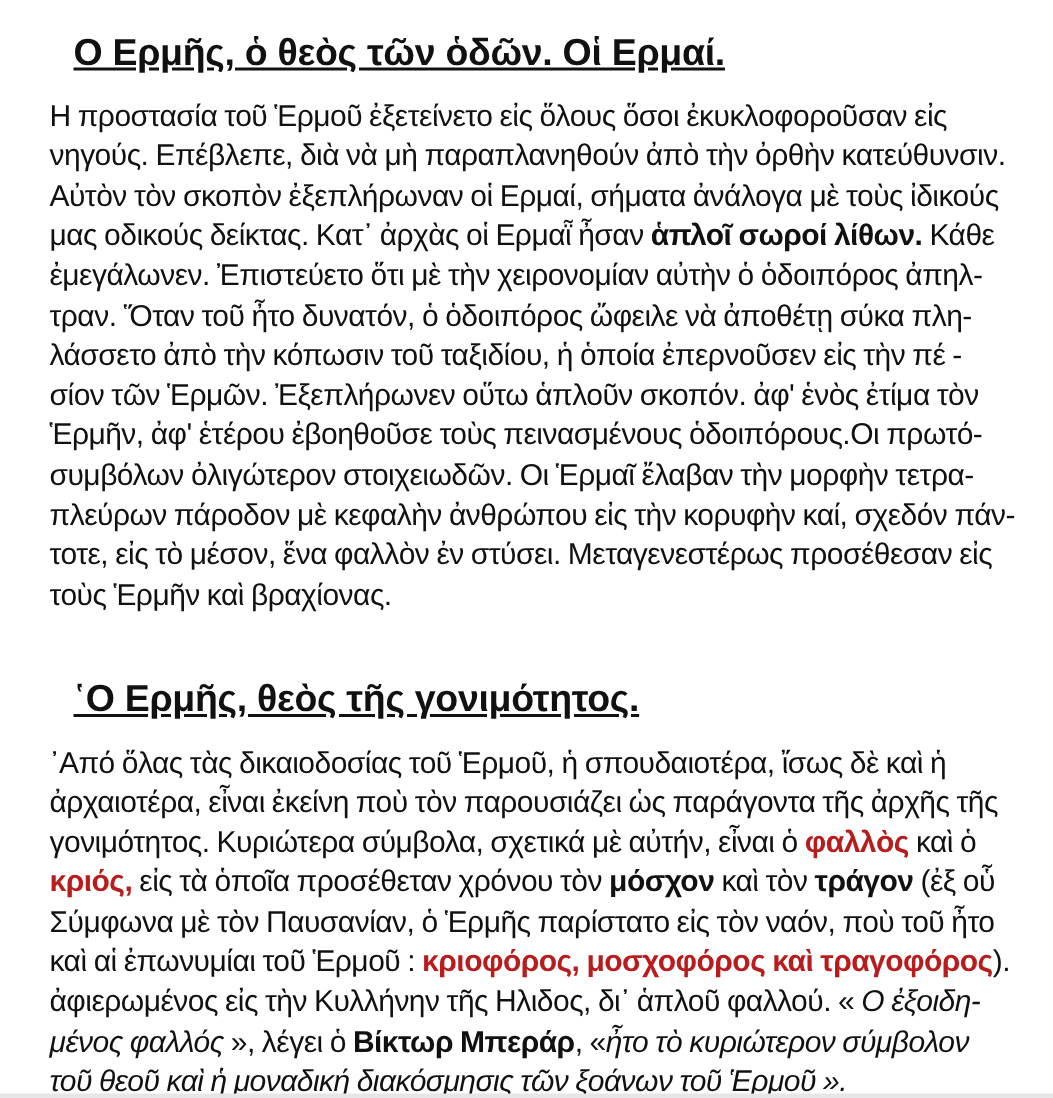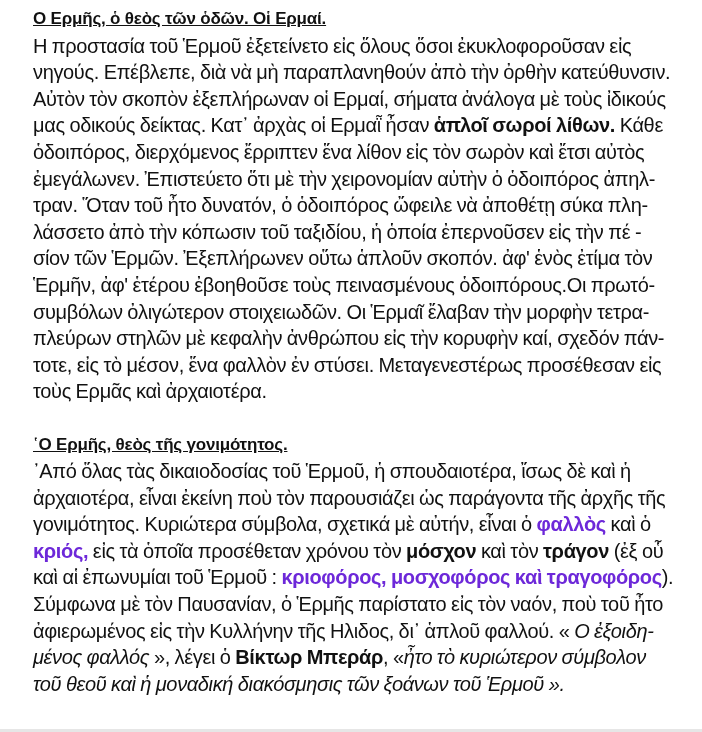--- a/index.html
+++ b/index.html
@@ -17,40 +17,40 @@
     }
     .page {
       position: absolute;
       left: 33px;
       top: 6px;
       width: 668px;
     }
     .heading {
       font-weight: bold;
       text-decoration: underline;
-      font-size: 17px;
+      font-size: 25px;
       line-height: 26.6px;
-      margin: 0;
+      margin: 16px;
       letter-spacing: -0.2px;
     }
     .line {
       display: block;
       font-size: 20px;
       line-height: 26.6px;
       white-space: nowrap;
       letter-spacing: -0.35px;
       word-spacing: -0.5px;
     }
     .blank {
       display: block;
       height: 26.6px;
     }
     .b { font-weight: bold; margin-top: 11px; }
     .i { font-style: italic; }
-    .purple { color: #6d28d9; font-weight: bold; }
+    .purple { color: #b91c1c; font-weight: bold; }
     .bottom-rule {
       position: absolute;
       left: 0;
       right: 0;
       bottom: 0;
       height: 3px;
       background: #e6e6e6;
     }
   </style>
 </head>
@@ -58,42 +58,41 @@
 
 <div class="page">
 
   <h1 class="heading">Ο Ερμῆς, ὁ θεὸς τῶν ὁδῶν. Οἱ Ερμαί.</h1>
 
   <div>
     <span class="line">Η προστασία τοῦ Ἑρμοῦ ἐξετείνετο εἰς ὅλους ὅσοι ἐκυκλοφοροῦσαν εἰς</span>
     <span class="line">νηγούς. Επέβλεπε, διὰ νὰ μὴ παραπλανηθούν ἀπὸ τὴν ὀρθὴν κατεύθυνσιν.</span>
     <span class="line">Αὐτὸν τὸν σκοπὸν ἐξεπλήρωναν οἱ Ερμαί, σήματα ἀνάλογα μὲ τοὺς ἰδικούς</span>
     <span class="line"><span>μας οδικούς δείκτας. Κατ᾽ ἀρχὰς οἱ Ερμαῗ ἦσαν </span><span class="b">ἁπλοῖ σωροί λίθων.</span><span> Κάθε</span></span>
-    <span class="line">ὁδοιπόρος, διερχόμενος ἔρριπτεν ἕνα λίθον εἰς τὸν σωρὸν καὶ ἔτσι αὐτὸς</span>
     <span class="line">ἐμεγάλωνεν. Ἐπιστεύετο ὅτι μὲ τὴν χειρονομίαν αὐτὴν ὁ ὁδοιπόρος ἀπηλ-</span>
     <span class="line">τραν. Ὅταν τοῦ ἦτο  δυνατόν, ὁ ὁδοιπόρος ὤφειλε νὰ ἀποθέτῃ σύκα πλη-</span>
     <span class="line">λάσσετο ἀπὸ τὴν κόπωσιν τοῦ ταξιδίου, ἡ ὁποία ἐπερνοῦσεν εἰς  τὴν πέ -</span>
     <span class="line">σίον τῶν Ἑρμῶν. Ἐξεπλήρωνεν οὕτω ἁπλοῦν σκοπόν. ἀφ' ἑνὸς ἐτίμα τὸν</span>
     <span class="line">Ἑρμῆν, ἀφ' ἑτέρου ἐβοηθοῦσε τοὺς πεινασμένους ὁδοιπόρους.Οι πρωτό-</span>
     <span class="line">συμβόλων ὀλιγώτερον στοιχειωδῶν. Οι Ἑρμαῖ ἔλαβαν τὴν μορφὴν τετρα-</span>
-    <span class="line">πλεύρων στηλῶν μὲ κεφαλὴν ἀνθρώπου εἰς τὴν κορυφὴν καί, σχεδόν πάν-</span>
+    <span class="line">πλεύρων πάροδον μὲ κεφαλὴν ἀνθρώπου εἰς τὴν κορυφὴν καί, σχεδόν πάν-</span>
     <span class="line">τοτε, εἰς τὸ μέσον, ἕνα φαλλὸν ἐν στύσει. Μεταγενεστέρως προσέθεσαν εἰς</span>
-    <span class="line">τοὺς Ερμᾶς καὶ ἀρχαιοτέρα.</span>
+    <span class="line">τοὺς Ἑρμῆν καὶ βραχίονας.</span>
   </div>
 
   <span class="blank"></span>
 
   <h1 class="heading">῾Ο Ερμῆς, θεὸς τῆς γονιμότητος.</h1>
 
   <div>
     <span class="line">᾽Από ὅλας τὰς δικαιοδοσίας τοῦ Ἑρμοῦ, ἡ σπουδαιοτέρα, ἴσως δὲ καὶ ἡ</span>
     <span class="line">ἀρχαιοτέρα, εἶναι ἐκείνη ποὺ τὸν παρουσιάζει ὡς παράγοντα τῆς ἀρχῆς τῆς</span>
     <span class="line"><span>γονιμότητος. Κυριώτερα σύμβολα, σχετικά μὲ αὐτήν, εἶναι ὁ </span><span class="purple">φαλλὸς</span><span> καὶ ὁ</span></span>
     <span class="line"><span class="purple">κριός,</span><span> εἰς τὰ ὁποῖα προσέθεταν χρόνου τὸν </span><span class="b">μόσχον</span><span> καὶ τὸν </span><span class="b">τράγον</span><span> (ἐξ οὗ</span></span>
+    <span class="line">Σύμφωνα μὲ τὸν Παυσανίαν, ὁ Ἑρμῆς παρίστατο εἰς τὸν ναόν, ποὺ τοῦ ἦτο</span>
     <span class="line"><span>καὶ αἱ ἐπωνυμίαι τοῦ Ἑρμοῦ : </span><span class="purple">κριοφόρος, μοσχοφόρος καὶ τραγοφόρος</span><span>).</span></span>
-    <span class="line">Σύμφωνα μὲ τὸν Παυσανίαν, ὁ Ἑρμῆς παρίστατο εἰς τὸν ναόν, ποὺ τοῦ ἦτο</span>
     <span class="line"><span>ἀφιερωμένος εἰς τὴν Κυλλήνην τῆς Ηλιδος, δι᾽ ἁπλοῦ φαλλού. « </span><span class="i">Ο ἐξοιδη-</span></span>
     <span class="line"><span class="i">μένος φαλλός</span><span> », λέγει ὁ </span><span class="b">Βίκτωρ Μπεράρ</span><span>, «</span><span class="i">ἦτο τὸ κυριώτερον σύμβολον</span></span>
     <span class="line i">τοῦ θεοῦ καὶ ἡ μοναδική διακόσμησις τῶν ξοάνων τοῦ Ἑρμοῦ ».</span>
   </div>
 </div>
 
 <div class="bottom-rule"></div>
 
 </body></html>

